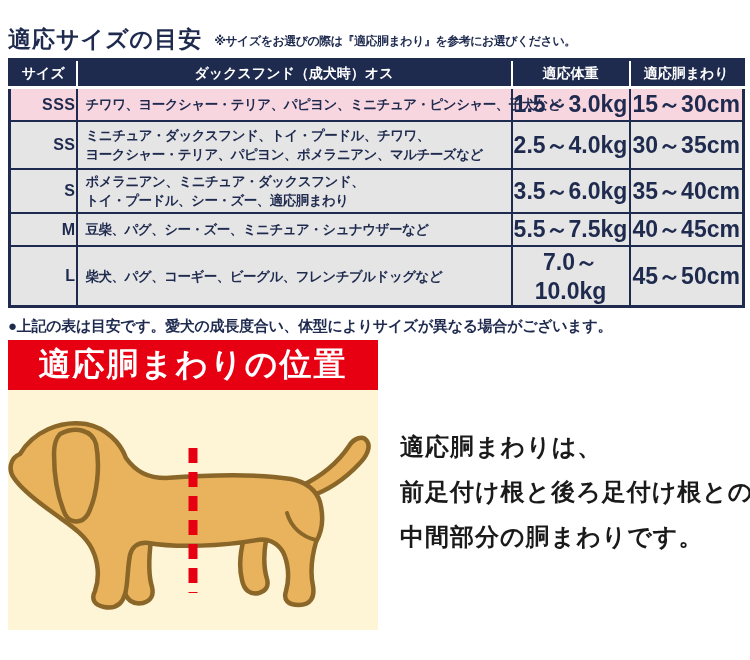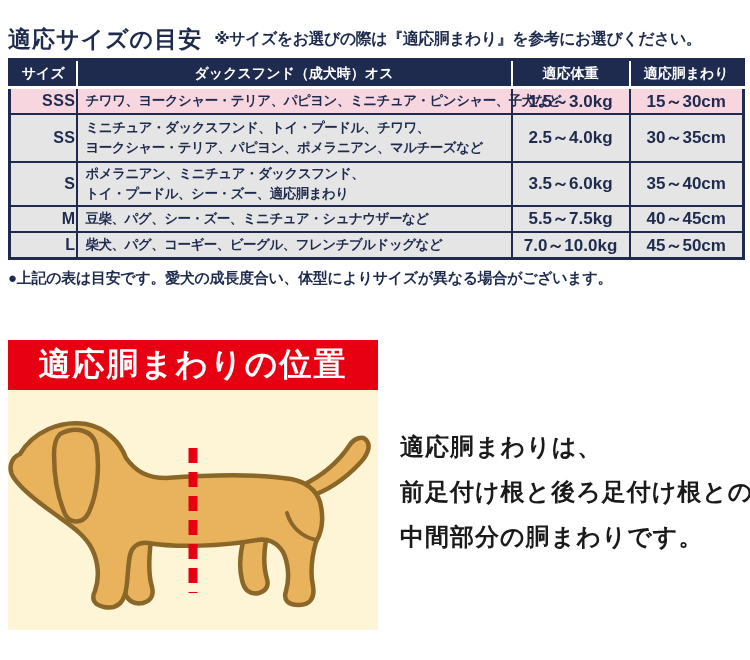--- a/index.html
+++ b/index.html
@@ -10,41 +10,41 @@
   body{
     width:750px;height:660px;background:#fff;overflow:hidden;
     font-family:"Liberation Sans","DejaVu Sans",sans-serif;
     color:var(--navy);
   }
   .page{position:relative;width:750px;height:544px;}
 
   
   .title-row{display:flex;align-items:flex-end;padding:27px 8px 0 8px;}
   .page-title{font-size:23px;font-weight:bold;color:var(--navy);letter-spacing:1px;line-height:1.1;}
-  .title-note{font-size:16px;font-weight:bold;color:var(--navy);margin-left:12px;padding-bottom:2px;letter-spacing:-0.5px;}
+  .title-note{font-size:12px;font-weight:bold;color:var(--navy);margin-left:12px;padding-bottom:2px;letter-spacing:-0.5px;}
 
   
   table.size-table{
     margin:6px 0 0 8px;width:734px;border-collapse:collapse;table-layout:fixed;
     border:3px solid var(--navy);
   }
   table.size-table th{
     background:var(--navy);color:#fff;font-size:14px;font-weight:bold;
     height:28px;text-align:center;border-bottom:3px solid #fff;letter-spacing:0px;
   }
   table.size-table th + th{border-left:2px solid #fff;}
   table.size-table td{
     border:2px solid var(--navy);color:var(--navy);font-weight:bold;
     background:#e5e5e5;vertical-align:middle;
   }
   tr.hl td{background:var(--pink);}
   td.c-size{text-align:right;font-size:16px;letter-spacing:0.5px;}
   td.c-breeds{font-size:13.5px;letter-spacing:-0.5px;padding-left:8px;line-height:1.45;}
   td.c-breeds span{display:block;white-space:nowrap;}
-  td.c-weight,td.c-girth{text-align:center;font-size:17px;letter-spacing:0px;}
+  td.c-weight,td.c-girth{text-align:center;font-size:23px;letter-spacing:0px;}
   tr.r-sss td{height:26px;}
   tr.r-ss td{height:48px;}
   tr.r-s td{height:44px;}
   tr.r-m td{height:26px;}
   tr.r-l td{height:27px;}
 
   .footnote{margin:9px 0 0 8px;font-size:15px;font-weight:bold;color:var(--navy);letter-spacing:-0.3px;}
 
   
   .girth-section{position:absolute;left:0;top:340px;display:flex;}

